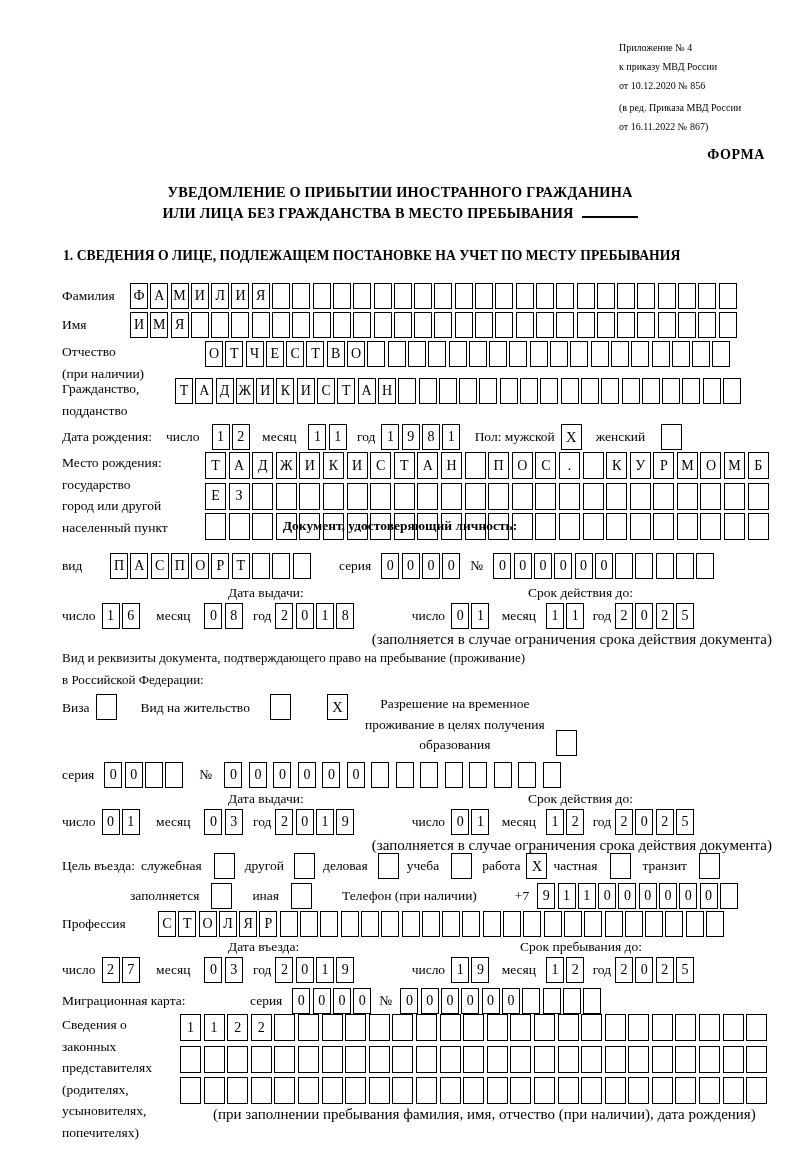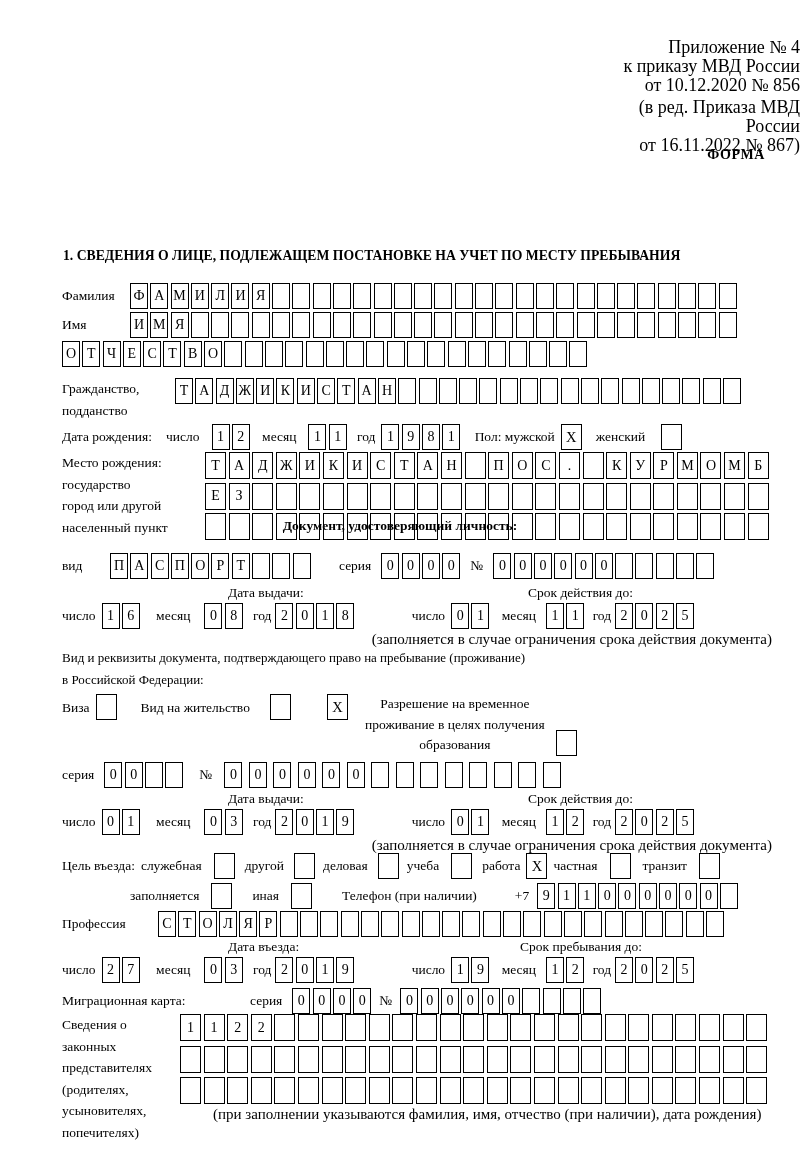--- a/index.html
+++ b/index.html
@@ -1,19 +1,19 @@
 <!DOCTYPE html>
 <html><head>
 <meta charset="utf-8">
 <style>
   * { box-sizing: content-box; }
   html,body { margin:0; padding:0; background:#ffffff; }
   body { width:800px; height:1163px; font-family:"Liberation Serif", serif; color:#000; }
   .page { position:relative; width:800px; height:1163px; background:#fff; overflow:hidden; }
-  .ref-block { position:absolute; left:619px; top:38px; font-size:18px; line-height:19px;text-align:right; }
+  .ref-block { position:absolute; left:619px; top:38px; font-size:10px; line-height:19px; }
   .ref-gap { margin-top:3px; }
   .forma { position:absolute; right:35px; top:147px; font-weight:bold; font-size:14px; letter-spacing:0.6px; }
   .title { position:absolute; top:182px; left:0; width:100%; text-align:center; font-weight:bold; font-size:14.3px; line-height:21px; letter-spacing:0.2px; }
   .blank-line { display:inline-block; width:56px; height:13px; border-bottom:2px solid #000; margin-left:8px; }
   .section-heading { position:absolute; top:248px; left:63px; font-weight:bold; font-size:13.7px; }
 
   .row { position:absolute; left:62px; display:flex; align-items:center; font-size:13.5px; white-space:nowrap; }
   .row.top { align-items:flex-start; }
   .flabel { display:inline-block; flex-shrink:0; }
   .flabel.multi div { line-height:21.5px; }
@@ -56,20 +56,24 @@
   <div class="ref-block">
     <div>Приложение № 4</div>
     <div>к приказу МВД России</div>
     <div>от 10.12.2020 № 856</div>
     <div class="ref-gap">(в ред. Приказа МВД России</div>
     <div>от 16.11.2022 № 867)</div>
   </div>
 
   <div class="forma">ФОРМА</div>
 
+  <div class="title">
+    <div>УВЕДОМЛЕНИЕ О ПРИБЫТИИ ИНОСТРАННОГО ГРАЖДАНИНА</div>
+    <div><span>ИЛИ ЛИЦА БЕЗ ГРАЖДАНСТВА В МЕСТО ПРЕБЫВАНИЯ</span><span class="blank-line"></span></div>
+  </div>
 
   <div class="section-heading">1. СВЕДЕНИЯ О ЛИЦЕ, ПОДЛЕЖАЩЕМ ПОСТАНОВКЕ НА УЧЕТ ПО МЕСТУ ПРЕБЫВАНИЯ</div>
 
   <div class="row" style="top:283px">
     <span class="flabel w68">Фамилия</span>
     <span class="cells">
         <span class="cell">Ф</span>
         <span class="cell">А</span>
         <span class="cell">М</span>
         <span class="cell">И</span>
@@ -132,20 +136,24 @@
         <span class="cell"></span>
         <span class="cell"></span>
         <span class="cell"></span>
         <span class="cell"></span>
         <span class="cell"></span>
         <span class="cell"></span>
       </span>
   </div>
 
   <div class="row top" style="top:341px">
+    <span class="flabel w143 multi">
+      <div>Отчество</div>
+      <div>(при наличии)</div>
+    </span>
     <span class="cells">
         <span class="cell">О</span>
         <span class="cell">Т</span>
         <span class="cell">Ч</span>
         <span class="cell">Е</span>
         <span class="cell">С</span>
         <span class="cell">Т</span>
         <span class="cell">В</span>
         <span class="cell">О</span>
         <span class="cell"></span>
@@ -715,15 +723,15 @@
           <span class="cell"></span>
           <span class="cell"></span>
           <span class="cell"></span>
           <span class="cell"></span>
           <span class="cell"></span>
           <span class="cell"></span>
         </span>
     </span>
   </div>
 
-  <div class="note" style="top:1106px; left:213px;">(при заполнении указываются фамилия, имя, отчество (при наличии), дата рождения)</div>
+  <div class="note" style="top:1106px; left:213px;">(при заполнении пребывания фамилия, имя, отчество (при наличии), дата рождения)</div>
 
 </div>
 
 </body></html>

